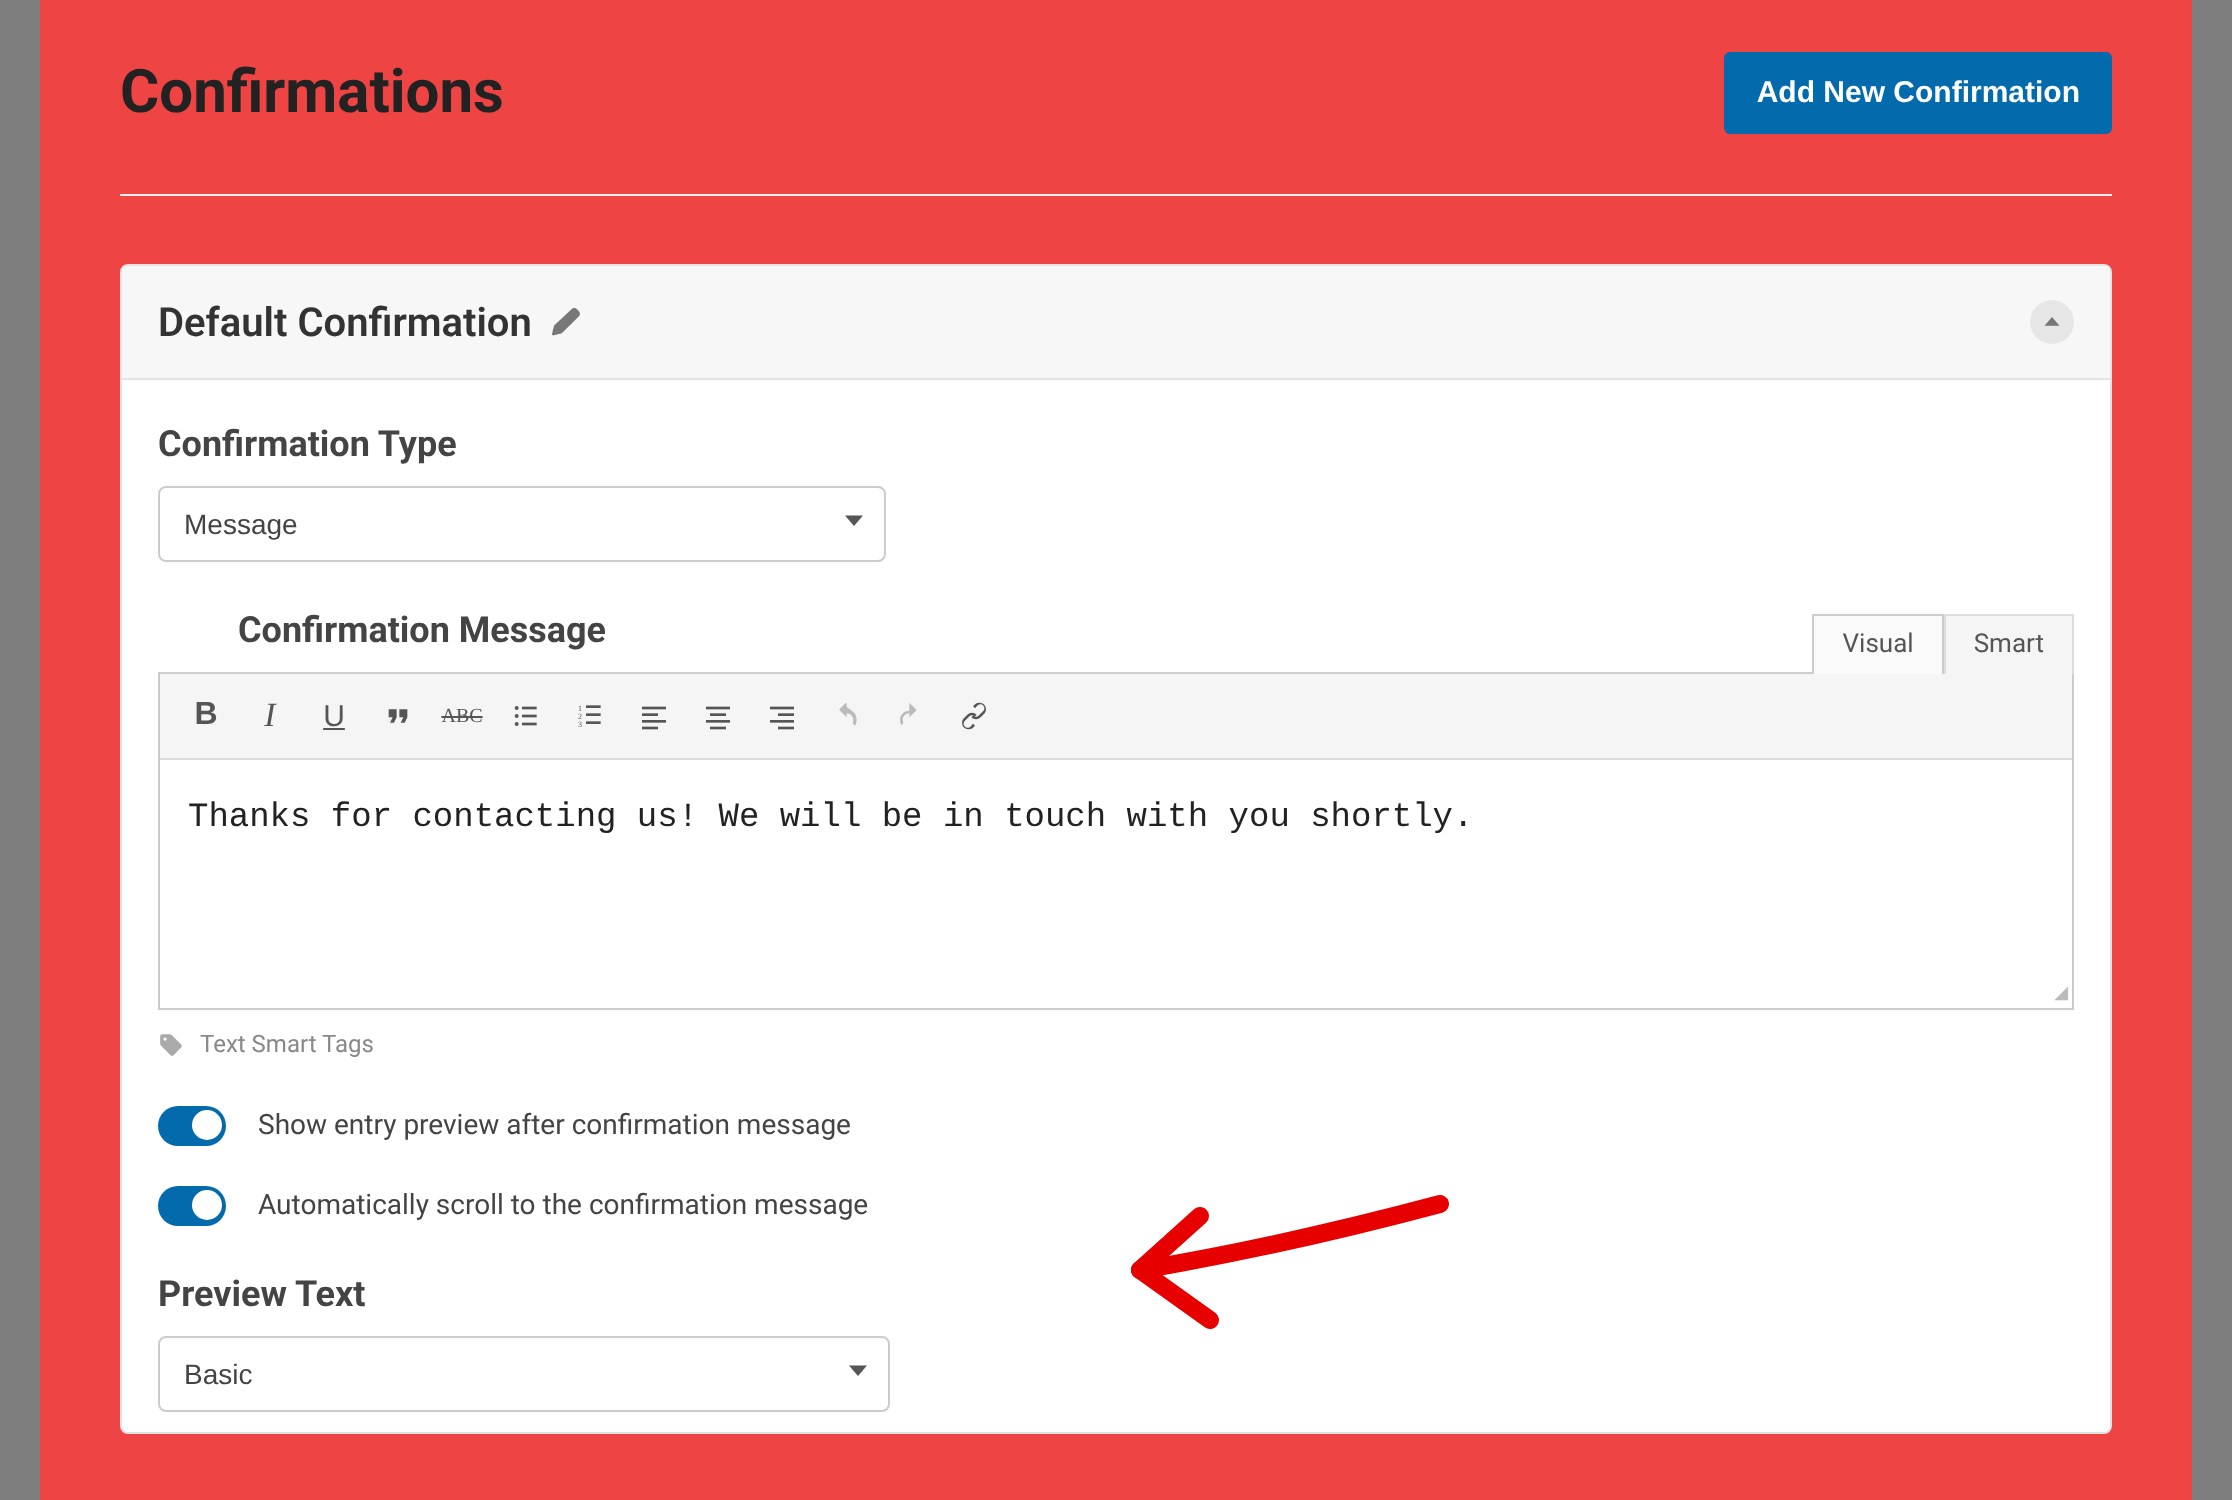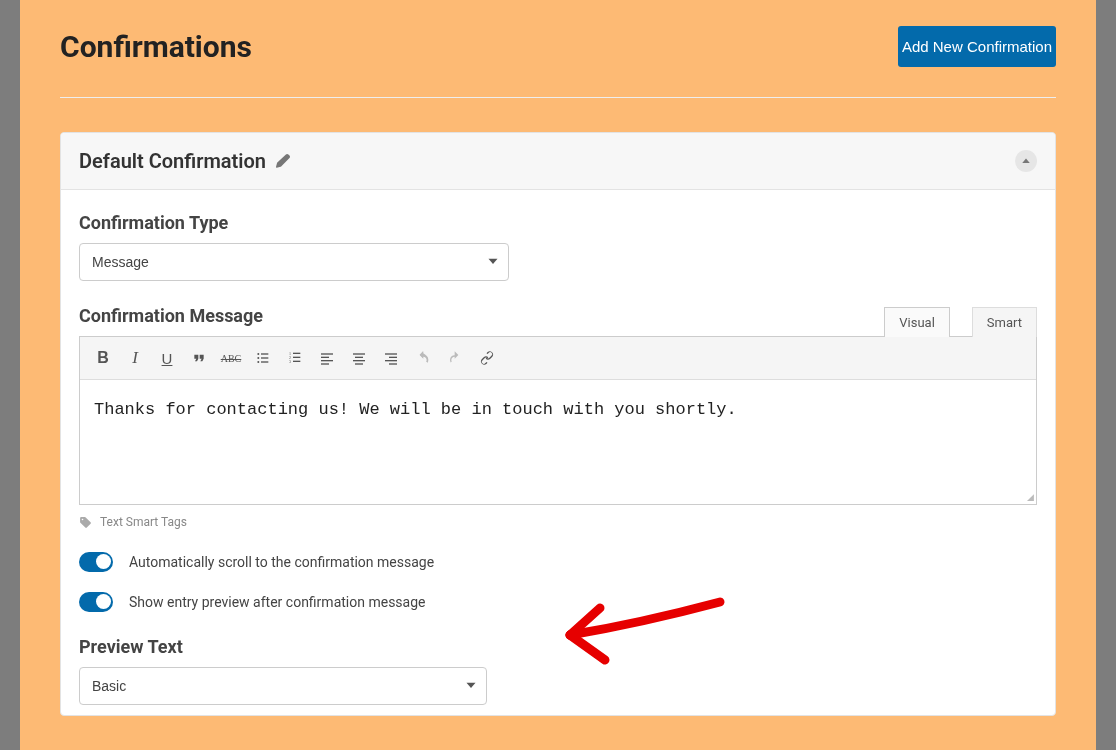--- a/index.html
+++ b/index.html
@@ -3,44 +3,44 @@
 <meta charset="utf-8">
 <style>
   * { box-sizing: border-box; margin: 0; padding: 0; }
   body {
     font-family: -apple-system, BlinkMacSystemFont, "Segoe UI", Roboto, "Helvetica Neue", Arial, sans-serif;
     background: #7d7d7d;
     color: #444;
     font-size: 14px;
   }
   .frame {
-    background: #fdba74;
+    background: #ef4444;
     margin: 0 20px;
     padding: 0 40px 30px 40px;
     min-height: 750px;
   }
   .page-header {
     display: flex;
     justify-content: space-between;
     align-items: center;
     padding: 26px 0 30px 0;
     border-bottom: 1px solid #eee;
   }
   .page-title {
     font-size: 30px;
     font-weight: 700;
     color: #222;
   }
   .btn-primary {
     background: #036aab;
     color: #fff;
     border: none;
-    padding: 12px 4px;
+    padding: 12px 16px;
     font-size: 15px;
-    font-weight: 400;
+    font-weight: 700;
     border-radius: 3px;
     cursor: pointer;
   }
   .panel {
     border: 1px solid #e3e3e3;
     border-radius: 4px;
     margin-top: 34px;
     background: #fff;
   }
   .panel-header {
@@ -71,21 +71,21 @@
   }
   .field-label {
     display: block;
     font-size: 18px;
     color: #444;
     margin-bottom: 10px;
     font-weight: bold;
   }
   .select-wrapper {
     position: relative;
-    width: 430px;
+    width: 364px;
     max-width: 100%;
   }
   .select-input {
     width: 100%;
     padding: 10px 36px 10px 12px;
     border: 1px solid #ccc;
     border-radius: 4px;
     font-size: 14px;
     color: #444;
     background: #fff;
@@ -100,21 +100,21 @@
   }
   .section-gap { margin-top: 24px; }
   .editor-tabs-row {
     display: flex;
     justify-content: space-between;
     align-items: flex-end;
     margin-bottom: 0;
   }
   .editor-tabs {
     display: flex;
-    gap: 22px;
+    gap: 0;
     align-items: flex-end;
   }
   .editor-tab {
     border: 1px solid #ddd;
     border-bottom: none;
     background: #f5f5f5;
     padding: 7px 14px;
     font-size: 13px;
     color: #555;
     cursor: pointer;
@@ -241,21 +241,21 @@
           <button class="select-input">Message</button>
           <span class="chev">
             <svg width="12" height="12" viewBox="0 0 16 16">
                 <path fill="currentColor" d="M2 5h12L8 12z"></path>
               </svg>
           </span>
         </div>
 
         <div class="section-gap">
           <div class="editor-tabs-row">
-            <label class="field-label" style="margin-bottom:10px;">Confirmation Message</label>
+            <label class="field-label" style="margin-bottom:10px;margin-left:40px;">Confirmation Message</label>
             <div class="editor-tabs">
               <div class="editor-tab active">Visual</div>
               <div class="editor-tab">Smart</div>
             </div>
           </div>
 
           <div class="editor-container">
             <div class="editor-toolbar">
               <span class="tb-btn tb-bold">B</span>
               <span class="tb-btn tb-italic">I</span>
@@ -335,31 +335,31 @@
 
           <div class="smart-tags">
             <svg width="13" height="13" viewBox="0 0 24 24" fill="#aaa">
                 <path d="M21.4 11.6 12.4 2.6A2 2 0 0 0 11 2H4a2 2 0 0 0-2 2v7a2 2 0 0 0 .6 1.4l9 9a2 2 0 0 0 2.8 0l7-7a2 2 0 0 0 0-2.8zM6.5 8A1.5 1.5 0 1 1 8 6.5 1.5 1.5 0 0 1 6.5 8z"></path>
               </svg>
             <span>Text Smart Tags</span>
           </div>
 
           <div class="toggle-row">
             <div class="toggle"></div>
-            <span>Automatically scroll to the confirmation message</span>
+            <span>Show entry preview after confirmation message</span>
           </div>
 
           <div class="toggle-row">
             <div class="toggle"></div>
-            <span>Show entry preview after confirmation message</span>
+            <span>Automatically scroll to the confirmation message</span>
           </div>
 
           <div class="section-gap">
             <label class="field-label">Preview Text</label>
-            <div class="select-wrapper" style="width:408px;">
+            <div class="select-wrapper" style="width:366px;">
               <button class="select-input">Basic</button>
               <span class="chev">
                 <svg width="12" height="12" viewBox="0 0 16 16">
                     <path fill="currentColor" d="M2 5h12L8 12z"></path>
                   </svg>
               </span>
             </div>
           </div>
 
         </div>

